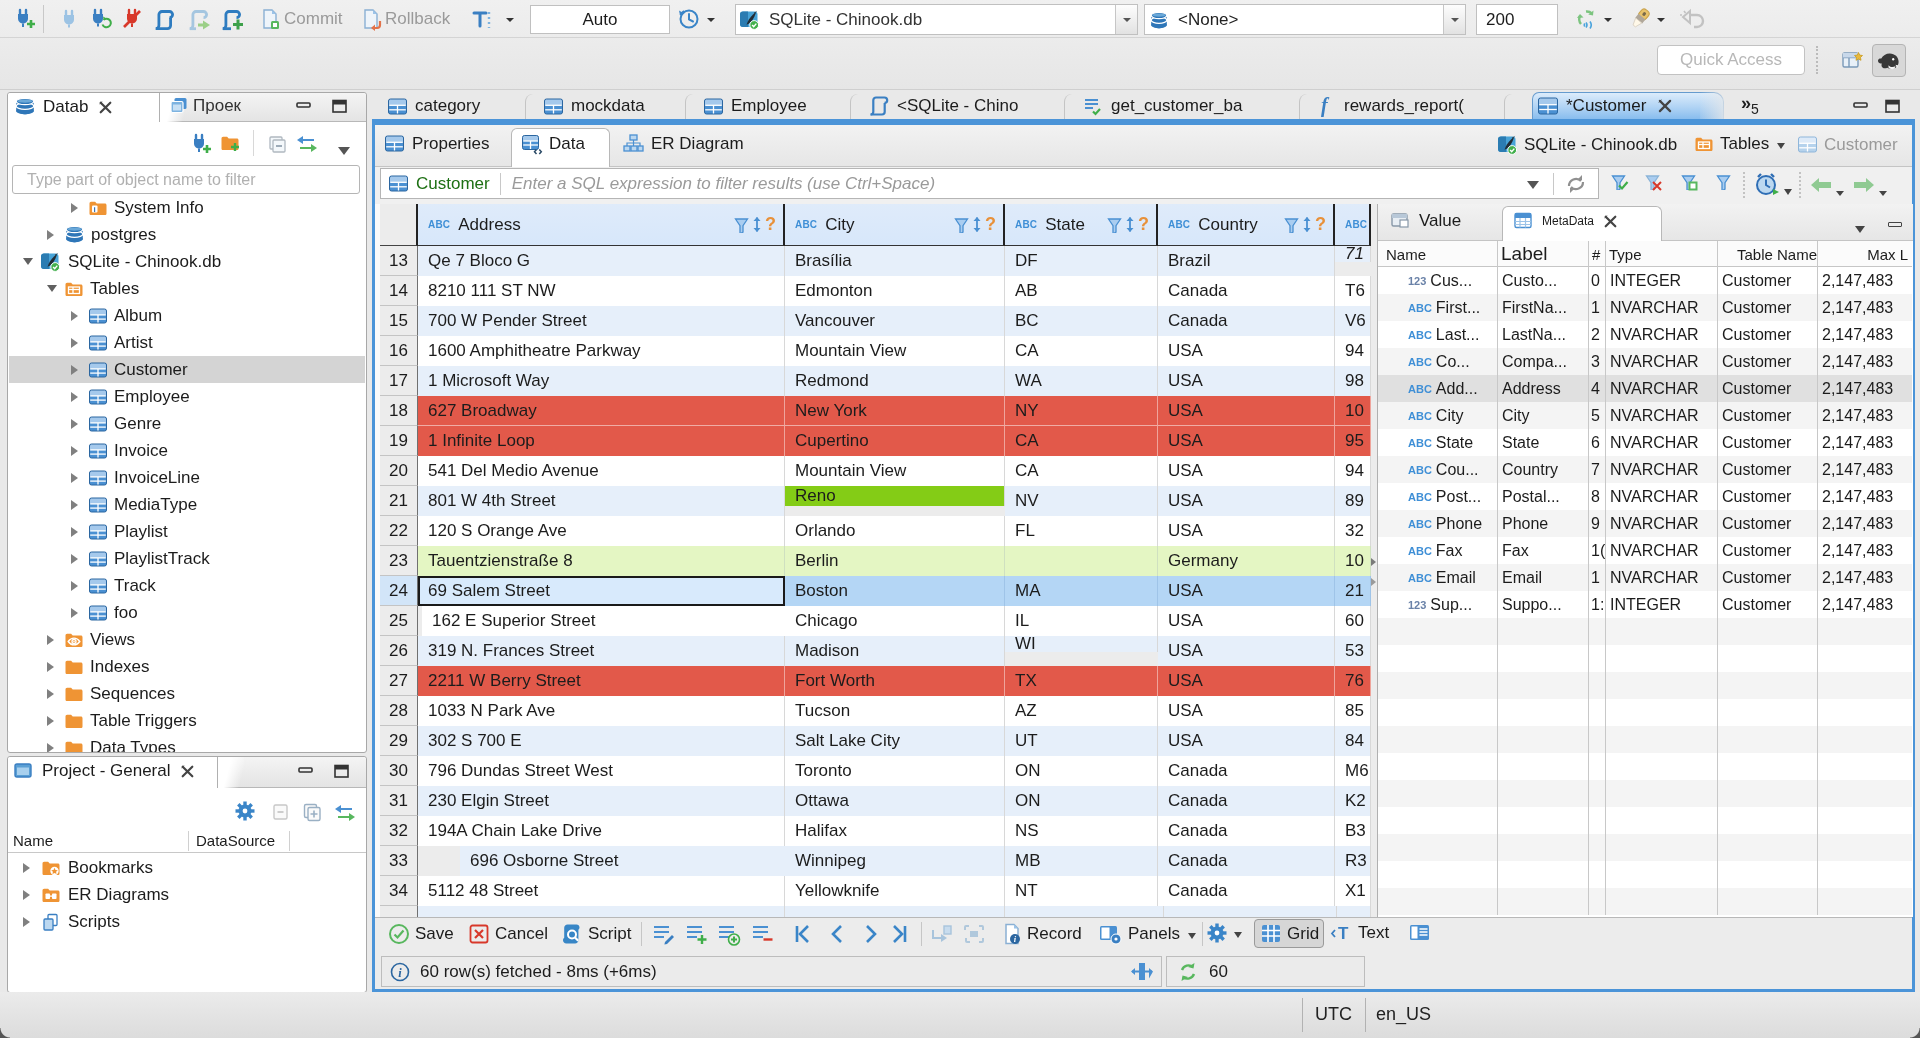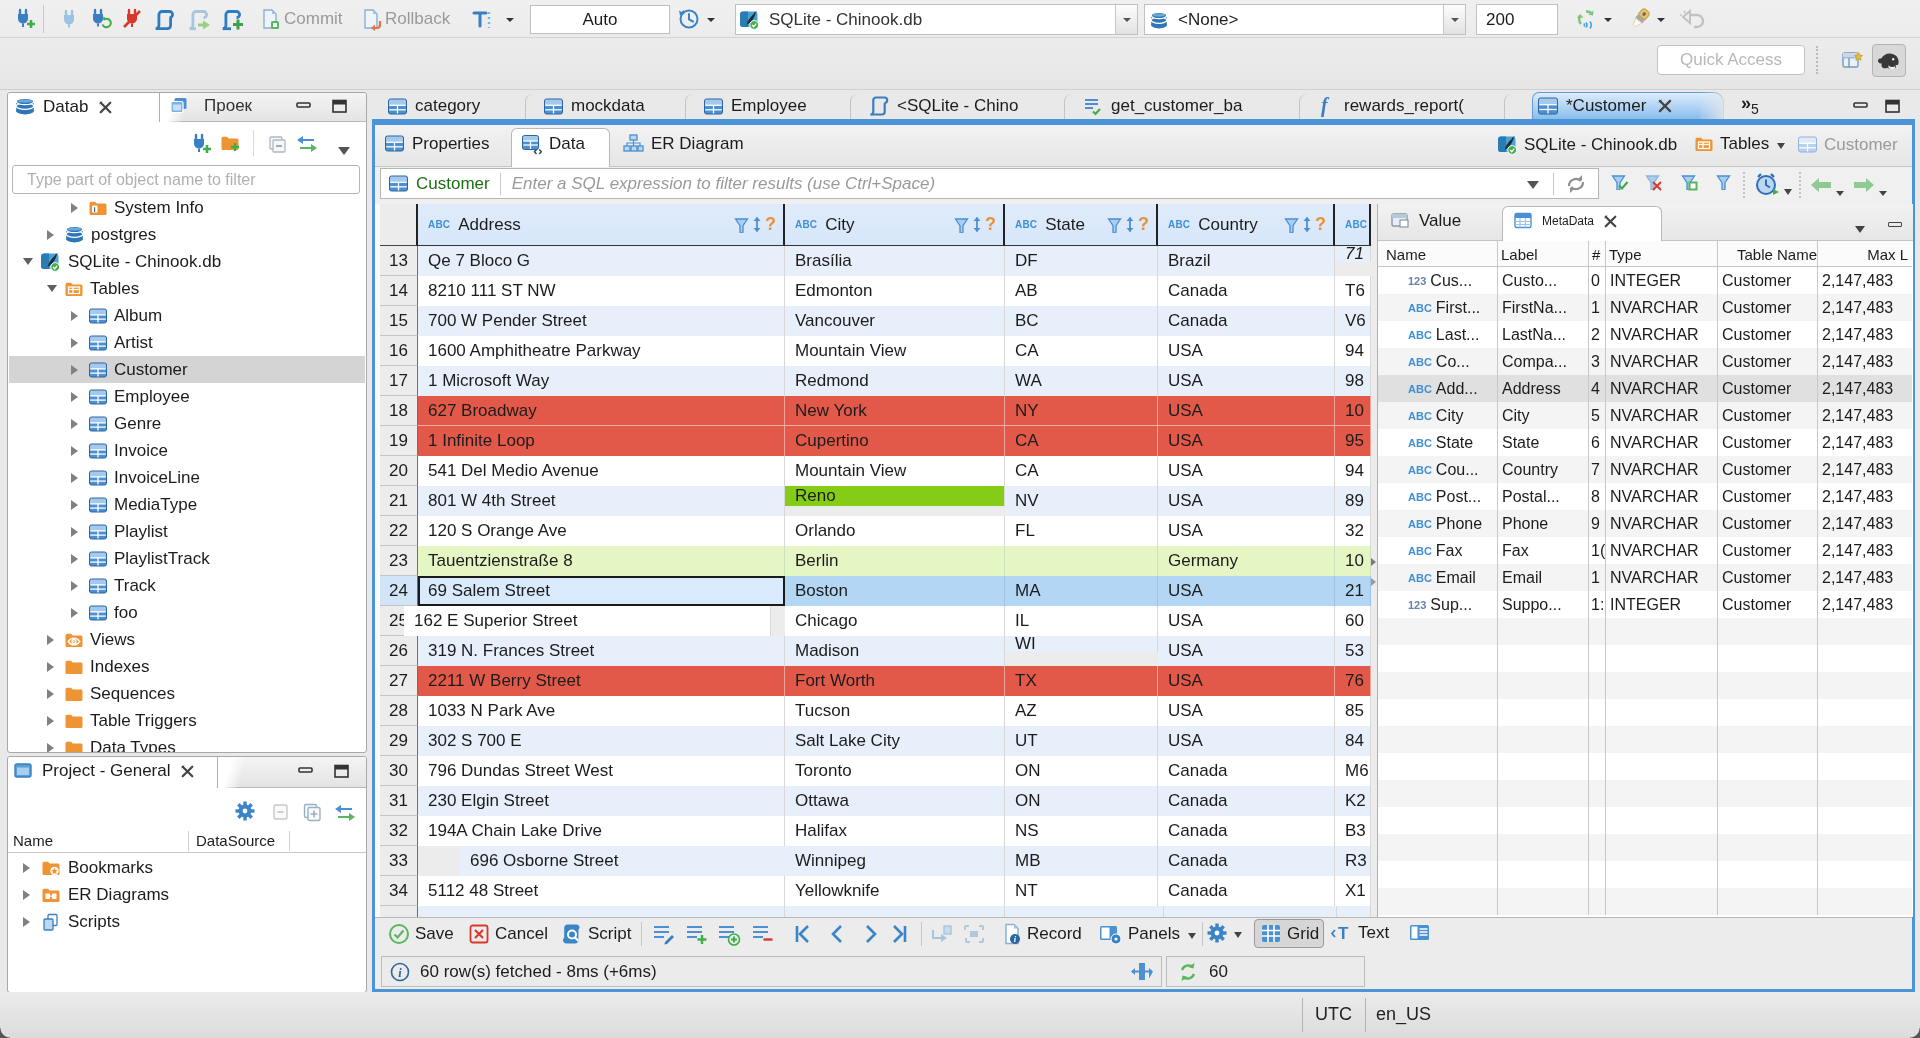--- a/index.html
+++ b/index.html
@@ -238,21 +238,21 @@
 <path d="M2.6999999999999997 2.6999999999999997l1.5 -0.8999999999999999M2.6999999999999997 2.6999999999999997l-0.8999999999999999 1.5" stroke="#444" stroke-width="1"></path>
       </svg>
     </span>
   </div>
 <div class="abs row" style="left:168px;top:96px;">
     <svg width="22" height="20" viewBox="0 0 22 20">
       <rect x="6.5" y="2" width="12" height="11" rx="1.5" fill="#4a90d2"></rect>
 <rect x="3" y="5.5" width="12" height="11" rx="1.5" fill="#7db3e0" stroke="#fff" stroke-width="1.2"></rect>
 <rect x="5" y="8.5" width="8" height="6" fill="#c8e0f4"></rect>
     </svg>
-    <span style="font-size:17px;margin-left:14px;color:#333;">Проек</span>
+    <span style="font-size:17px;margin-left:3px;color:#333;">Проек</span>
   </div>
 <div class="abs" style="left:295px;top:100px;">
     <svg width="18" height="14" viewBox="0 0 18 14">
       <rect x="2" y="3" width="13" height="4" rx="1" fill="none" stroke="#333" stroke-width="1.6"></rect>
     </svg>
   </div>
 <div class="abs" style="left:331px;top:99px;">
     <svg width="18" height="15" viewBox="0 0 18 15">
       <rect x="2" y="1.5" width="13" height="11.5" fill="none" stroke="#333" stroke-width="1.6"></rect>
       <rect x="2" y="1.5" width="13" height="4" fill="#333"></rect>
@@ -1262,21 +1262,21 @@
 <div class="abs row" style="left:1005px;top:576px;width:153px;height:30px;background:#b4d6f5;border-right:1px solid #9fc4e8;overflow:hidden;">
     <span style="font-size:17px;margin-left:10px;white-space:nowrap;">MA</span>
   </div>
 <div class="abs row" style="left:1158px;top:576px;width:177px;height:30px;background:#b4d6f5;border-right:1px solid #9fc4e8;overflow:hidden;">
     <span style="font-size:17px;margin-left:10px;white-space:nowrap;">USA</span>
   </div>
 <div class="abs row" style="left:1335px;top:576px;width:36px;height:30px;background:#b4d6f5;border-right:1px solid #9fc4e8;overflow:hidden;">
     <span style="font-size:17px;margin-left:10px;white-space:nowrap;">21</span>
   </div>
 <div class="abs row" style="left:380px;top:606px;width:38px;height:30px;background:#ececec;border-right:1px solid #707070;border-bottom:1px solid #c4c4c4;justify-content:center;font-size:17px;">25</div>
-<div class="abs row" style="left:404px;top:606px;width:367px;height:30px;background:#ffffff;border-right:1px solid #d8d8d8;overflow:hidden;">
+<div class="abs row" style="left:422px;top:606px;width:367px;height:30px;background:#ffffff;border-right:1px solid #d8d8d8;overflow:hidden;">
     <span style="font-size:17px;margin-left:10px;white-space:nowrap;">162 E Superior Street</span>
   </div>
 <div class="abs row" style="left:785px;top:606px;width:220px;height:30px;background:#ffffff;border-right:1px solid #d8d8d8;overflow:hidden;">
     <span style="font-size:17px;margin-left:10px;white-space:nowrap;">Chicago</span>
   </div>
 <div class="abs row" style="left:1005px;top:606px;width:153px;height:30px;background:#ffffff;border-right:1px solid #d8d8d8;overflow:hidden;">
     <span style="font-size:17px;margin-left:10px;white-space:nowrap;">IL</span>
   </div>
 <div class="abs row" style="left:1158px;top:606px;width:177px;height:30px;background:#ffffff;border-right:1px solid #d8d8d8;overflow:hidden;">
     <span style="font-size:17px;margin-left:10px;white-space:nowrap;">USA</span>
@@ -1465,21 +1465,21 @@
     </span>
   </div>
 <div class="abs" style="left:1855px;top:219px;"><span style="display:inline-block;width:0;height:0;border-top:7px solid #444;border-left:5px solid transparent;border-right:5px solid transparent"></span></div>
 <div class="abs" style="left:1888px;top:222px;">
     <div style="width:14px;height:5px;border:1.6px solid #444;border-radius:1px;"></div>
   </div>
 <div class="abs" style="left:1378px;top:241px;width:534px;height:26px;background:#fbfbfb;border-bottom:1px solid #c6c6c6;"></div>
 <div class="abs row" style="left:1382px;top:241px;width:115px;height:26px;font-size:15px;padding-left:4px;overflow:hidden;">
     <span style="white-space:nowrap;">Name</span>
   </div>
-<div class="abs row" style="left:1497px;top:241px;width:91px;height:26px;font-size:15px;padding-left:4px;overflow:hidden;">
+<div class="abs row" style="left:1497px;top:241px;width:91px;height:26px;font-size:19px;padding-left:4px;overflow:hidden;">
     <span style="white-space:nowrap;">Label</span>
   </div>
 <div class="abs row" style="left:1588px;top:241px;width:17px;height:26px;font-size:15px;padding-left:4px;overflow:hidden;">
     <span style="white-space:nowrap;">#</span>
   </div>
 <div class="abs row" style="left:1605px;top:241px;width:112px;height:26px;font-size:15px;padding-left:4px;overflow:hidden;">
     <span style="white-space:nowrap;">Type</span>
   </div>
 <div class="abs row" style="left:1717px;top:241px;width:100px;height:26px;font-size:15px;padding-left:20px;overflow:hidden;">
     <span style="white-space:nowrap;">Table Name</span>

